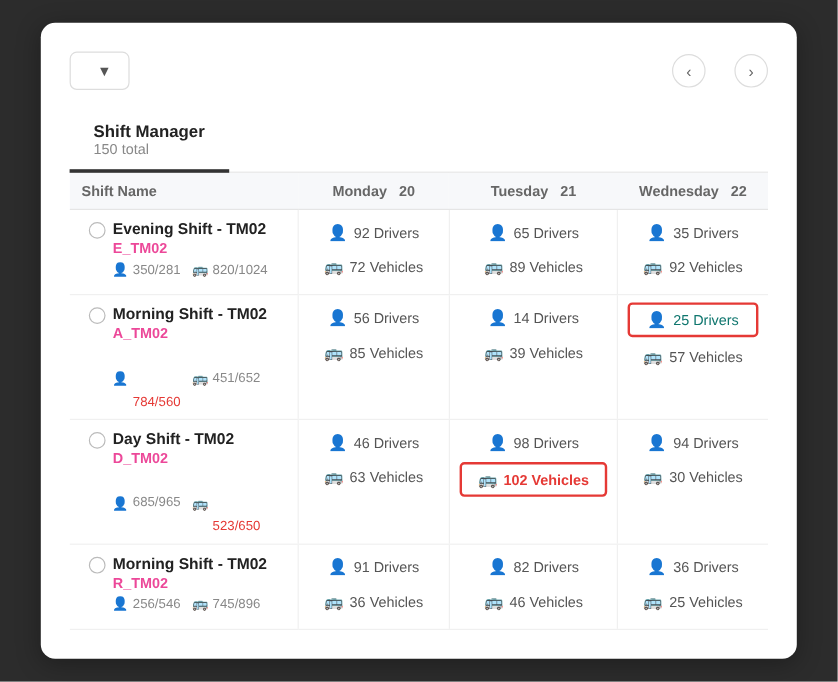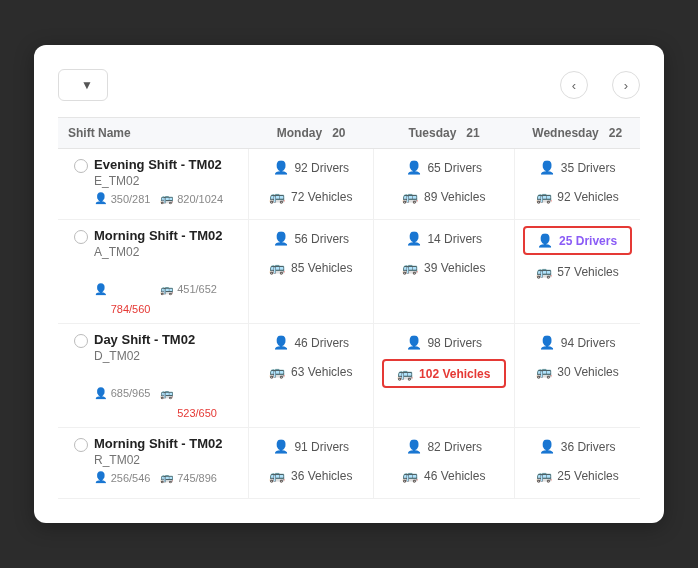--- a/index.html
+++ b/index.html
@@ -121,23 +121,23 @@
       vertical-align: top;
       min-width: 160px;
       border-bottom: 1px solid #f0f0f0;
     }
     .shift-name {
       font-weight: 600;
       font-size: 13px;
       color: #222;
     }
     .shift-id {
-      color: #737373;
+      color: #ec4899;
       font-size: 12px;
-      font-weight: 400;
+      font-weight: 700;
       margin: 2px 0 4px;
     }
     .shift-stats {
       display: flex;
       gap: 10px;
       font-size: 11px;
       color: #888;
       align-items: center;
     }
     .shift-stat {
@@ -220,20 +220,24 @@
       <span class="chevron-down">▼</span>
     </div>
     <div class="date-nav">
       <div class="nav-arrow">‹</div>
       <span class="date-range"></span>
       <div class="nav-arrow">›</div>
     </div>
   </div>
 
   <div class="tabs">
+    <div class="tab active">
+      <div>Shift Manager</div>
+      <div class="tab-sub">150 total</div>
+    </div>
   </div>
 
   <div class="table-wrap">
     <table>
       <thead>
         <tr>
           <th>Shift Name</th>
           <th class="day-col">Monday &nbsp; 20</th>
           <th class="day-col">Tuesday &nbsp; 21</th>
           <th class="day-col">Wednesday &nbsp; 22</th>
@@ -327,21 +331,21 @@
         <span style="">14 Drivers</span>
       </div>
       <div class="day-stat">
         <span class="day-stat-icon" style="">🚌</span>
         <span style="">39 Vehicles</span>
       </div>
     </td>
             <td class="day-cell">
       <div class="day-stat alert-box">
         <span class="day-stat-icon" style="color:#e53935">👤</span>
-        <span style="color:#8b5cf6;font-weight:700">25 Drivers</span>
+        <span style="color:#0f766e;font-weight:400">25 Drivers</span>
       </div>
       <div class="day-stat">
         <span class="day-stat-icon" style="">🚌</span>
         <span style="">57 Vehicles</span>
       </div>
     </td>
           </tr>
           <tr>
             <td class="shift-cell">
     <div class="row-selector">

